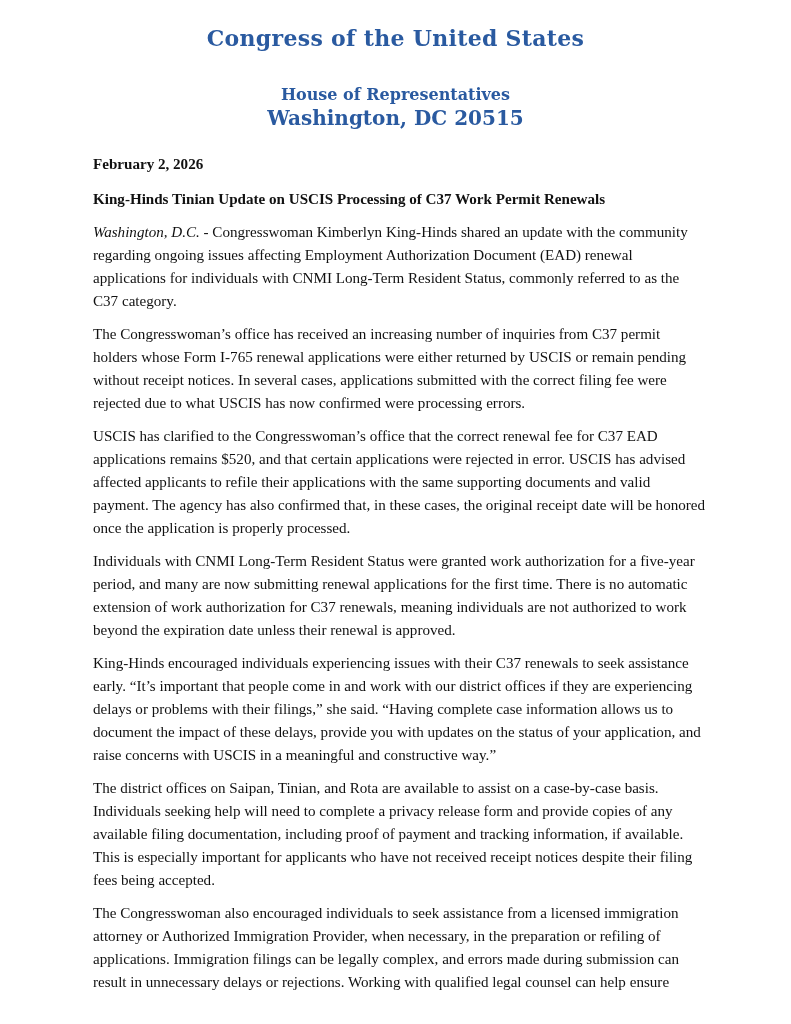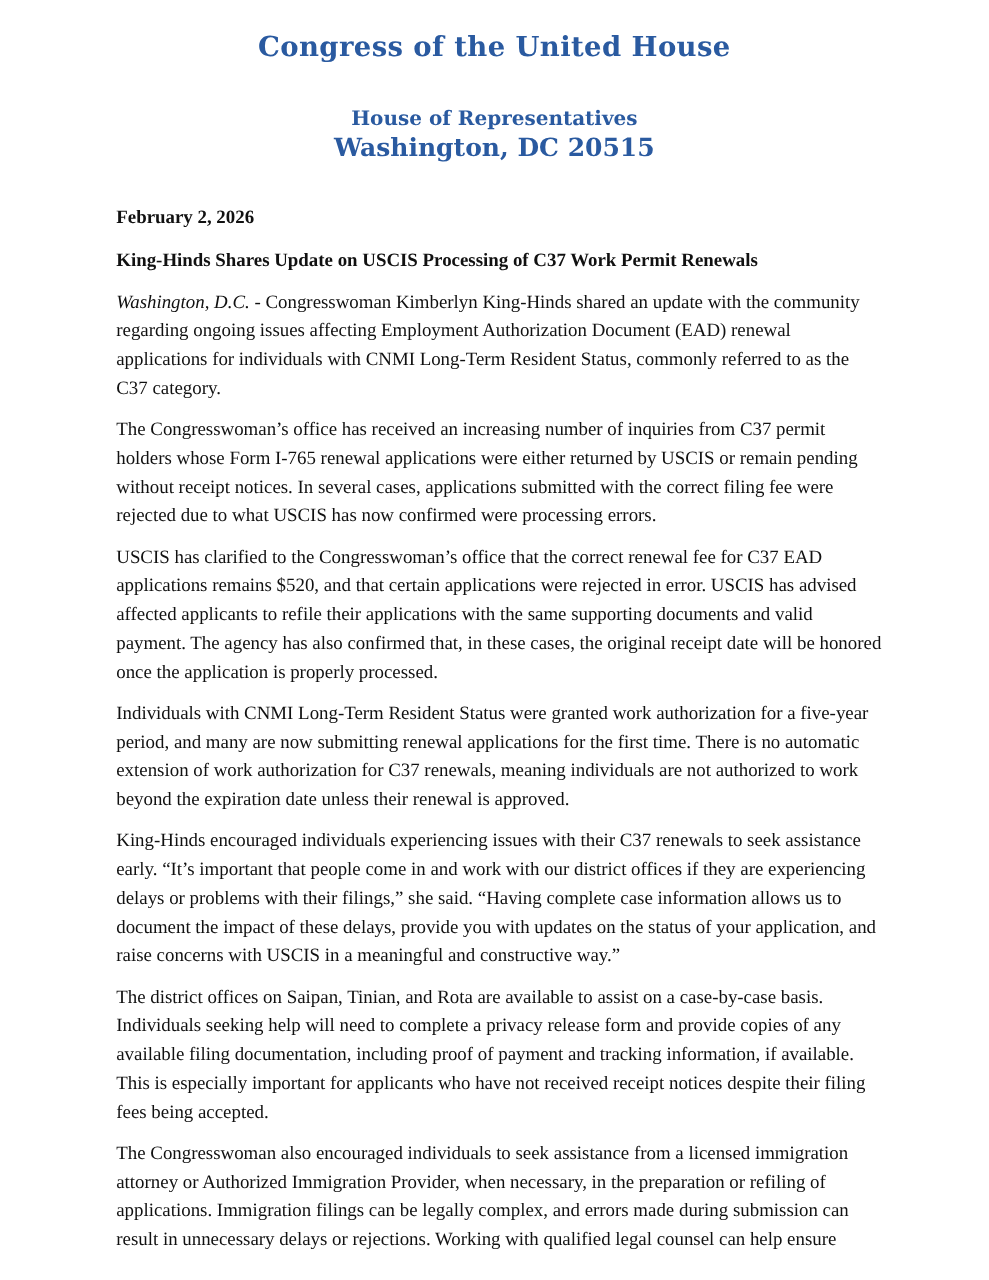--- a/index.html
+++ b/index.html
@@ -1,38 +1,38 @@
 <!DOCTYPE html>
 <html><head>
 <meta charset="utf-8">
 <style>
   html, body { margin: 0; padding: 0; background: #ffffff; }
   body { width: 791px; height: 1024px; position: relative; overflow: hidden; }
   .letterhead { position: absolute; top: 24px; left: 0; width: 791px; text-align: center; color: #2a5aa0; font-family: "DejaVu Serif", serif; }
   .lh-title { font-size: 22px; font-weight: bold; letter-spacing: 0.3px; line-height: 28px; }
   .lh-sub { font-size: 16px; font-weight: bold; line-height: 22px; margin-top: 32px; }
   .lh-addr { font-size: 20px; font-weight: bold; line-height: 24px; }
-  .content { position: absolute; left: 93px; top: 163px; width: 615px; font-family: "Liberation Serif", serif; color: #111; font-size: 15.1px; line-height: 23px; }
+  .content { position: absolute; left: 93px; top: 153px; width: 615px; font-family: "Liberation Serif", serif; color: #111; font-size: 15.1px; line-height: 23px; }
   .date { font-weight: bold; margin: 0 0 12px 0; }
   .headline { font-weight: bold; margin: 0 0 10px 0; }
   p { margin: 0 0 10px 0; }
   .dateline { font-style: italic; }
 </style>
 </head>
 <body>
 
 <div class="letterhead">
-  <div class="lh-title">Congress of the United House</div>
+  <div class="lh-title">Congress of the United States</div>
   <div class="lh-sub">House of Representatives</div>
   <div class="lh-addr">Washington, DC 20515</div>
 </div>
 
 <div class="content">
   <div class="date">February 2, 2026</div>
-  <div class="headline">King-Hinds Shares Update on USCIS Processing of C37 Work Permit Renewals</div>
+  <div class="headline">King-Hinds Tinian Update on USCIS Processing of C37 Work Permit Renewals</div>
   <p><span class="dateline">Washington, D.C.</span><span> - Congresswoman Kimberlyn King-Hinds shared an update with the community regarding ongoing issues affecting Employment Authorization Document (EAD) renewal applications for individuals with CNMI Long-Term Resident Status, commonly referred to as the C37 category.</span></p>
   <p>The Congresswoman’s office has received an increasing number of inquiries from C37 permit holders whose Form I-765 renewal applications were either returned by USCIS or remain pending without receipt notices. In several cases, applications submitted with the correct filing fee were rejected due to what USCIS has now confirmed were processing errors.</p>
   <p>USCIS has clarified to the Congresswoman’s office that the correct renewal fee for C37 EAD applications remains $520, and that certain applications were rejected in error. USCIS has advised affected applicants to refile their applications with the same supporting documents and valid payment. The agency has also confirmed that, in these cases, the original receipt date will be honored once the application is properly processed.</p>
   <p>Individuals with CNMI Long-Term Resident Status were granted work authorization for a five-year period, and many are now submitting renewal applications for the first time. There is no automatic extension of work authorization for C37 renewals, meaning individuals are not authorized to work beyond the expiration date unless their renewal is approved.</p>
   <p>King-Hinds encouraged individuals experiencing issues with their C37 renewals to seek assistance early. “It’s important that people come in and work with our district offices if they are experiencing delays or problems with their filings,” she said. “Having complete case information allows us to document the impact of these delays, provide you with updates on the status of your application, and raise concerns with USCIS in a meaningful and constructive way.”</p>
   <p>The district offices on Saipan, Tinian, and Rota are available to assist on a case-by-case basis. Individuals seeking help will need to complete a privacy release form and provide copies of any available filing documentation, including proof of payment and tracking information, if available. This is especially important for applicants who have not received receipt notices despite their filing fees being accepted.</p>
   <p>The Congresswoman also encouraged individuals to seek assistance from a licensed immigration attorney or Authorized Immigration Provider, when necessary, in the preparation or refiling of applications. Immigration filings can be legally complex, and errors made during submission can result in unnecessary delays or rejections. Working with qualified legal counsel can help ensure</p>
 </div>
 
 </body></html>

